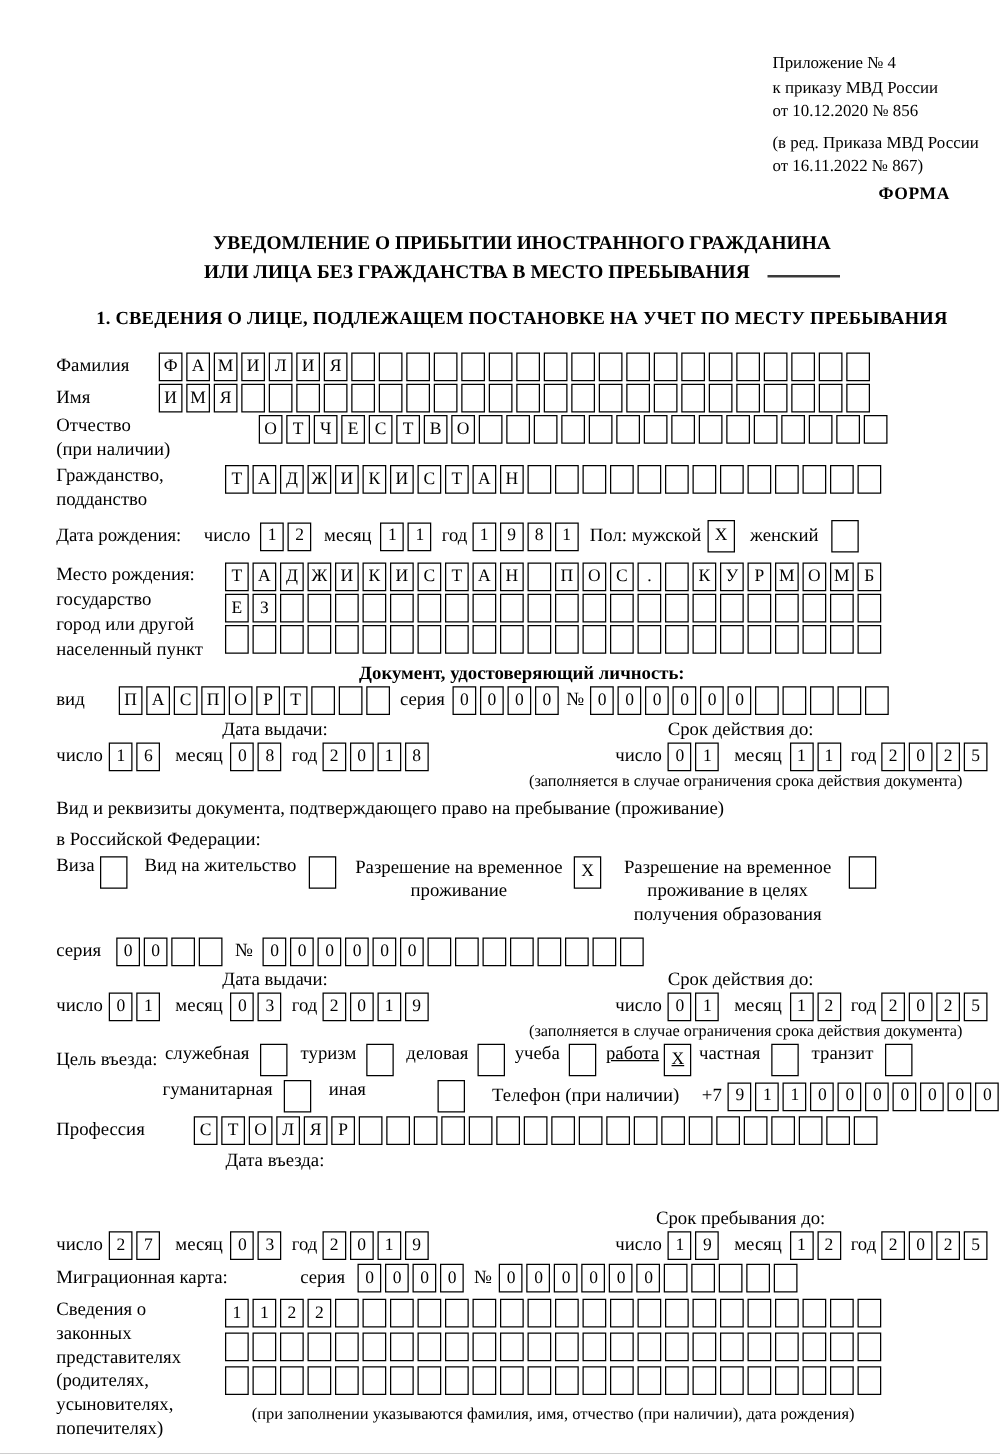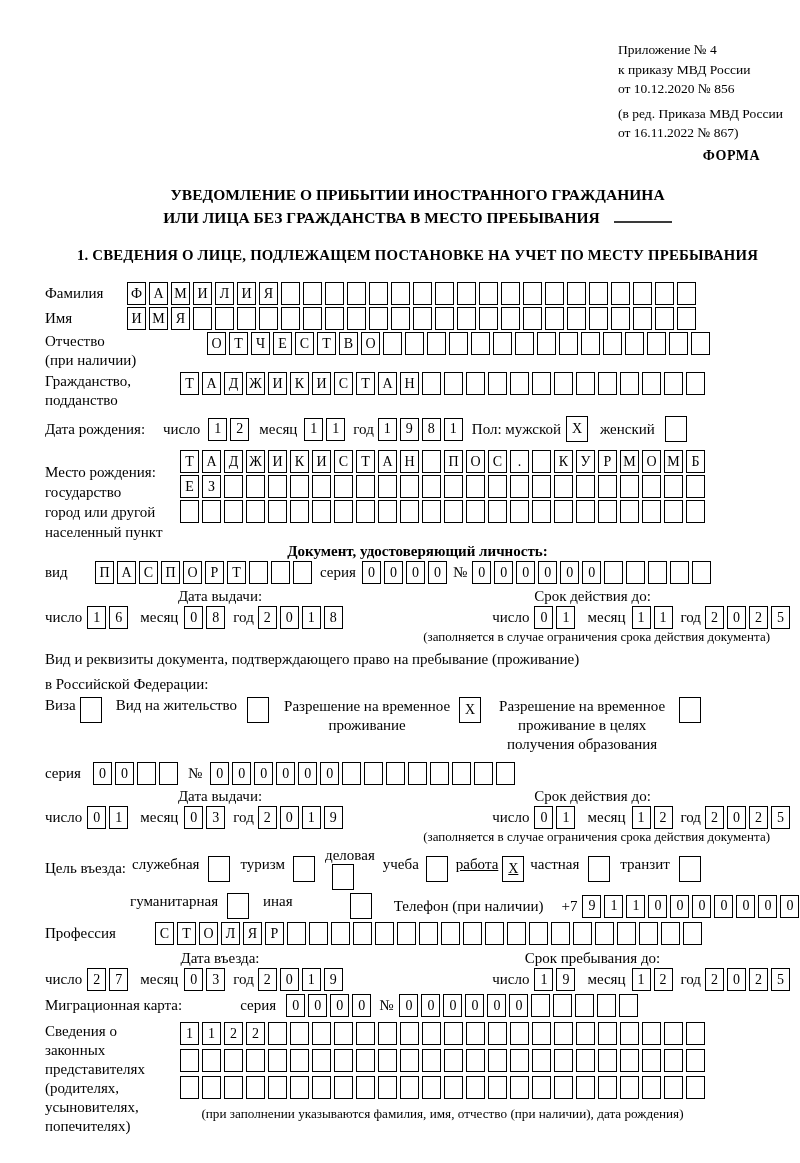--- a/index.html
+++ b/index.html
@@ -218,21 +218,21 @@
     <span class="cellgroup cg-big" style="margin-left:5px;">
         <span class="cell">X</span>
       </span>
     <span class="dlbl" style="margin-left:12px;">женский</span>
     <span class="cellgroup cg-big" style="margin-left:10px;">
         <span class="cell"></span>
       </span>
   </div>
 
   <div class="row start" style="margin-top:8px;">
-    <span class="lblcol" style="width:135px; line-height:20px;margin-top:12px;">
+    <span class="lblcol" style="width:135px; line-height:20px;">
       <div>Место рождения:</div>
       <div>государство</div>
       <div>город или другой</div>
       <div>населенный пункт</div>
     </span>
     <span class="vstack">
       <span class="cellgroup">
           <span class="cell">Т</span>
           <span class="cell">А</span>
           <span class="cell">Д</span>
@@ -510,21 +510,21 @@
       <span class="cellgroup cg-big" style="margin-left:9px;">
           <span class="cell"></span>
         </span>
     </span>
     <span class="pair" style="margin-left:10px;">
       <span>туризм</span>
       <span class="cellgroup cg-big" style="margin-left:8px;">
           <span class="cell"></span>
         </span>
     </span>
-    <span class="pair" style="margin-left:10px;flex-direction:column;">
+    <span class="pair" style="margin-left:10px;">
       <span>деловая</span>
       <span class="cellgroup cg-big" style="margin-left:7px;">
           <span class="cell"></span>
         </span>
     </span>
     <span class="pair" style="margin-left:8px;">
       <span>учеба</span>
       <span class="cellgroup cg-big" style="margin-left:7px;">
           <span class="cell"></span>
         </span>
@@ -605,21 +605,21 @@
         <span class="cell"></span>
         <span class="cell"></span>
         <span class="cell"></span>
         <span class="cell"></span>
         <span class="cell"></span>
       </span>
   </div>
 
   <div class="dhead" style="margin-top:4px;">
     <span style="width:350px; text-align:center;">Дата въезда:</span>
-    <span style="flex:1; text-align:center;">Срок пребывания до:</span>
+    <span style="flex:1; text-align:center;margin-top:46px;">Срок пребывания до:</span>
   </div>
   <div class="daterow" style="margin-top:1px;">
     <span class="dategroup">
       <span class="dlbl" style="margin-right:5px;">число</span>
       <span class="cellgroup">
           <span class="cell">2</span>
           <span class="cell">7</span>
         </span>
       <span class="dlbl" style="margin:0 6px 0 12px;">месяц</span>
       <span class="cellgroup">

